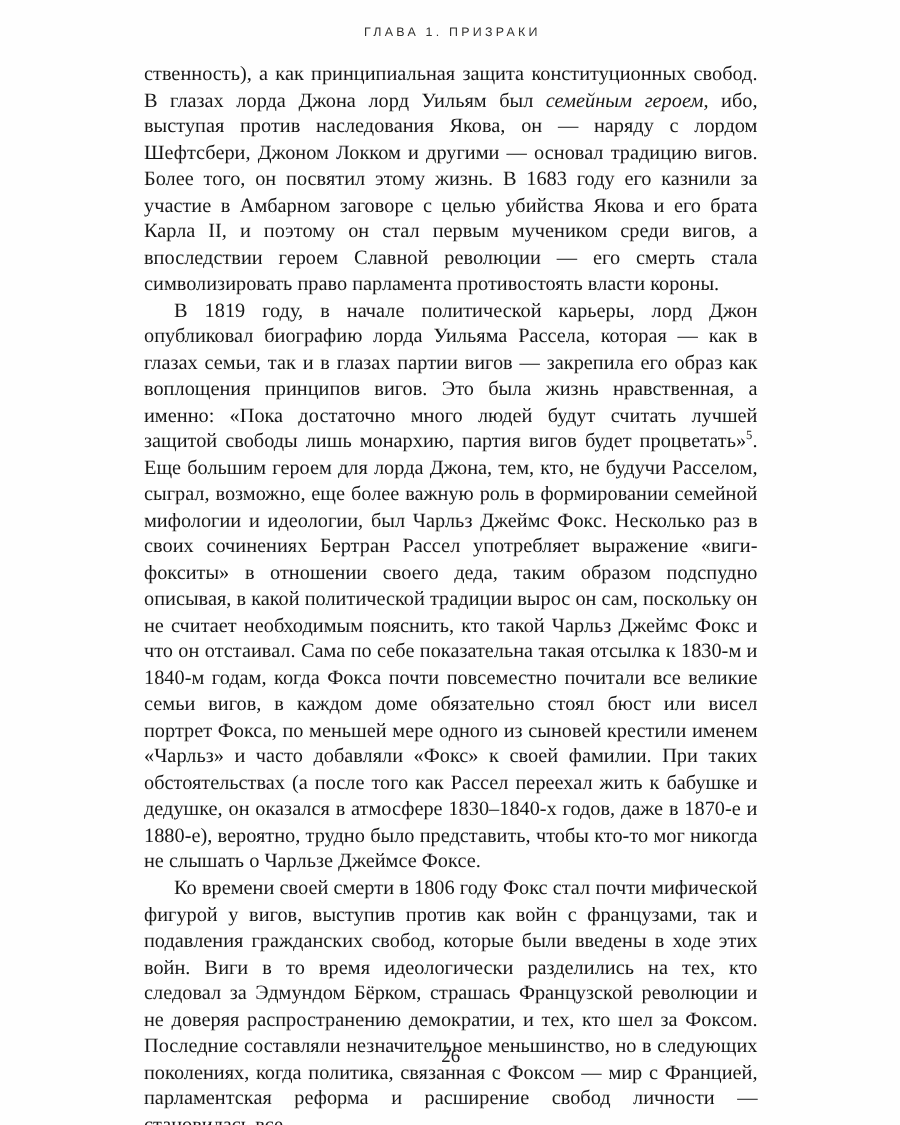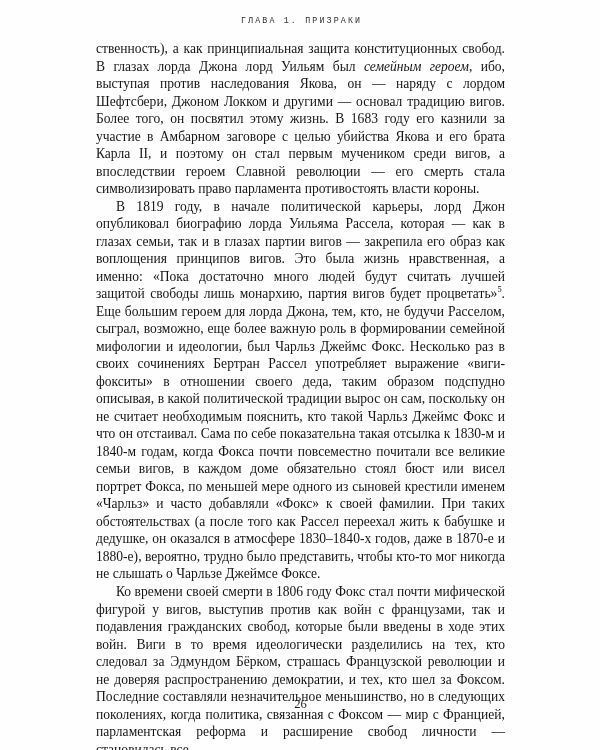--- a/index.html
+++ b/index.html
@@ -17,21 +17,21 @@
     box-sizing: border-box;
     font-family: "Liberation Serif", "DejaVu Serif", serif;
     color: #1a1a1a;
   }
   .running-head {
     position: absolute;
     top: 16px;
     left: 96px;
     width: 409px;
     text-align: center;
-    font-family: Liberation Mono, monospace;
+    font-family: Liberation Sans, sans-serif;
     font-size: 8.3px;
     letter-spacing: 2.15px;
     text-indent: 2.15px;
     color: #30302e;
     text-transform: uppercase;
     white-space: nowrap;
   }
   .text-block {
     position: absolute;
     top: 40px;

